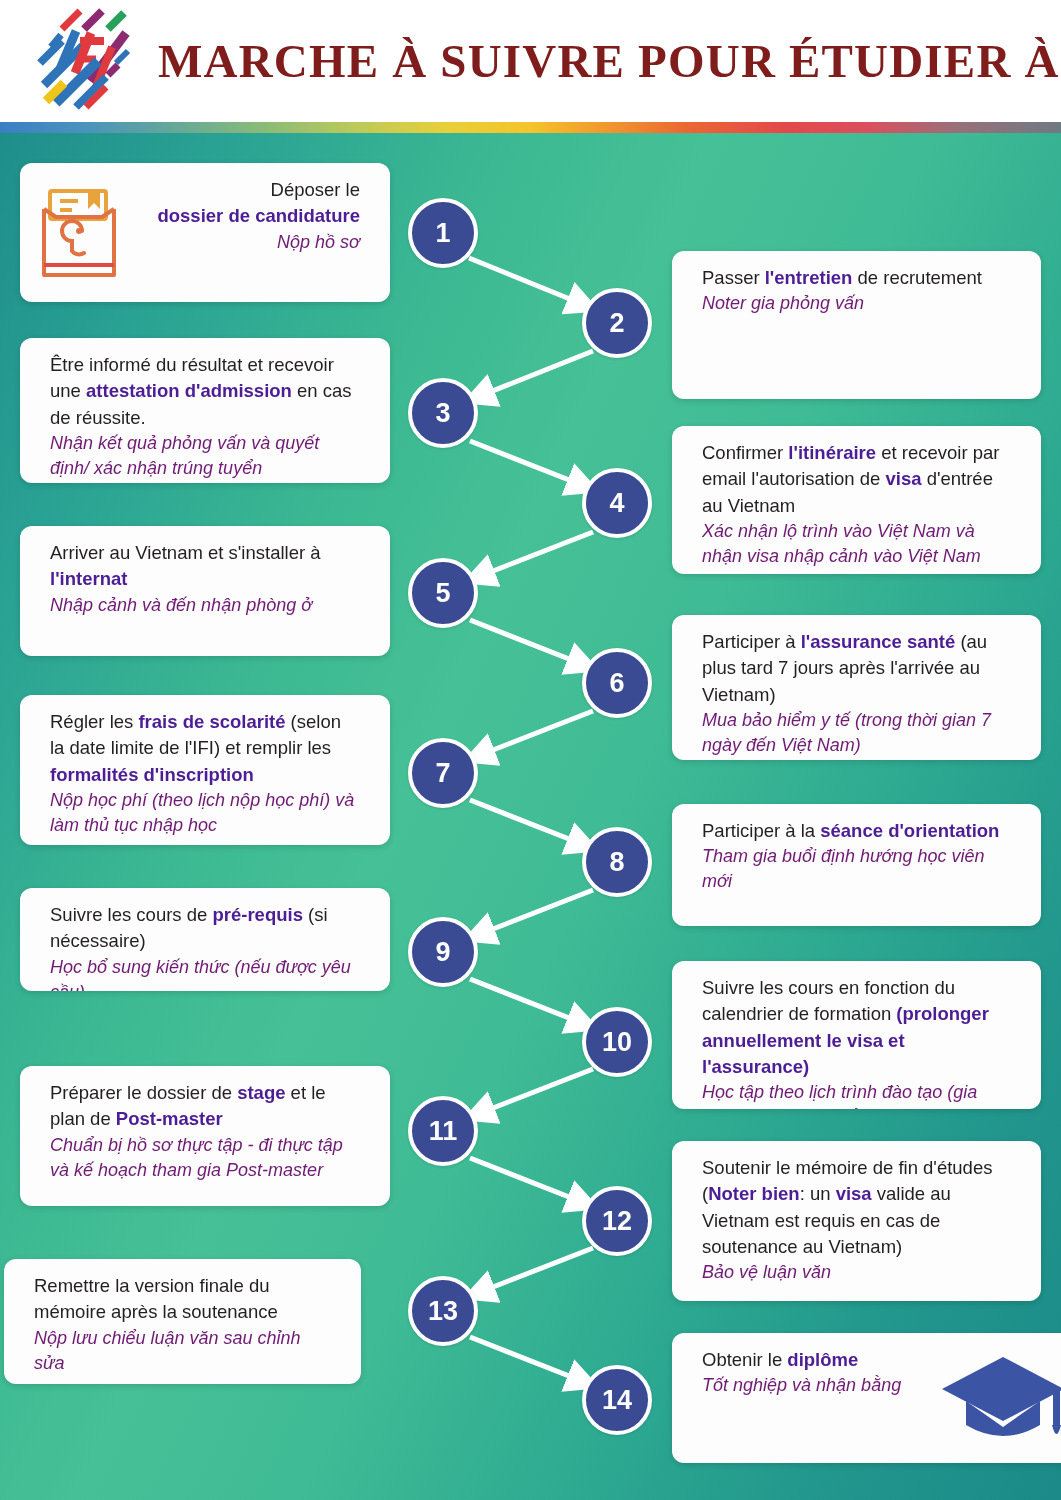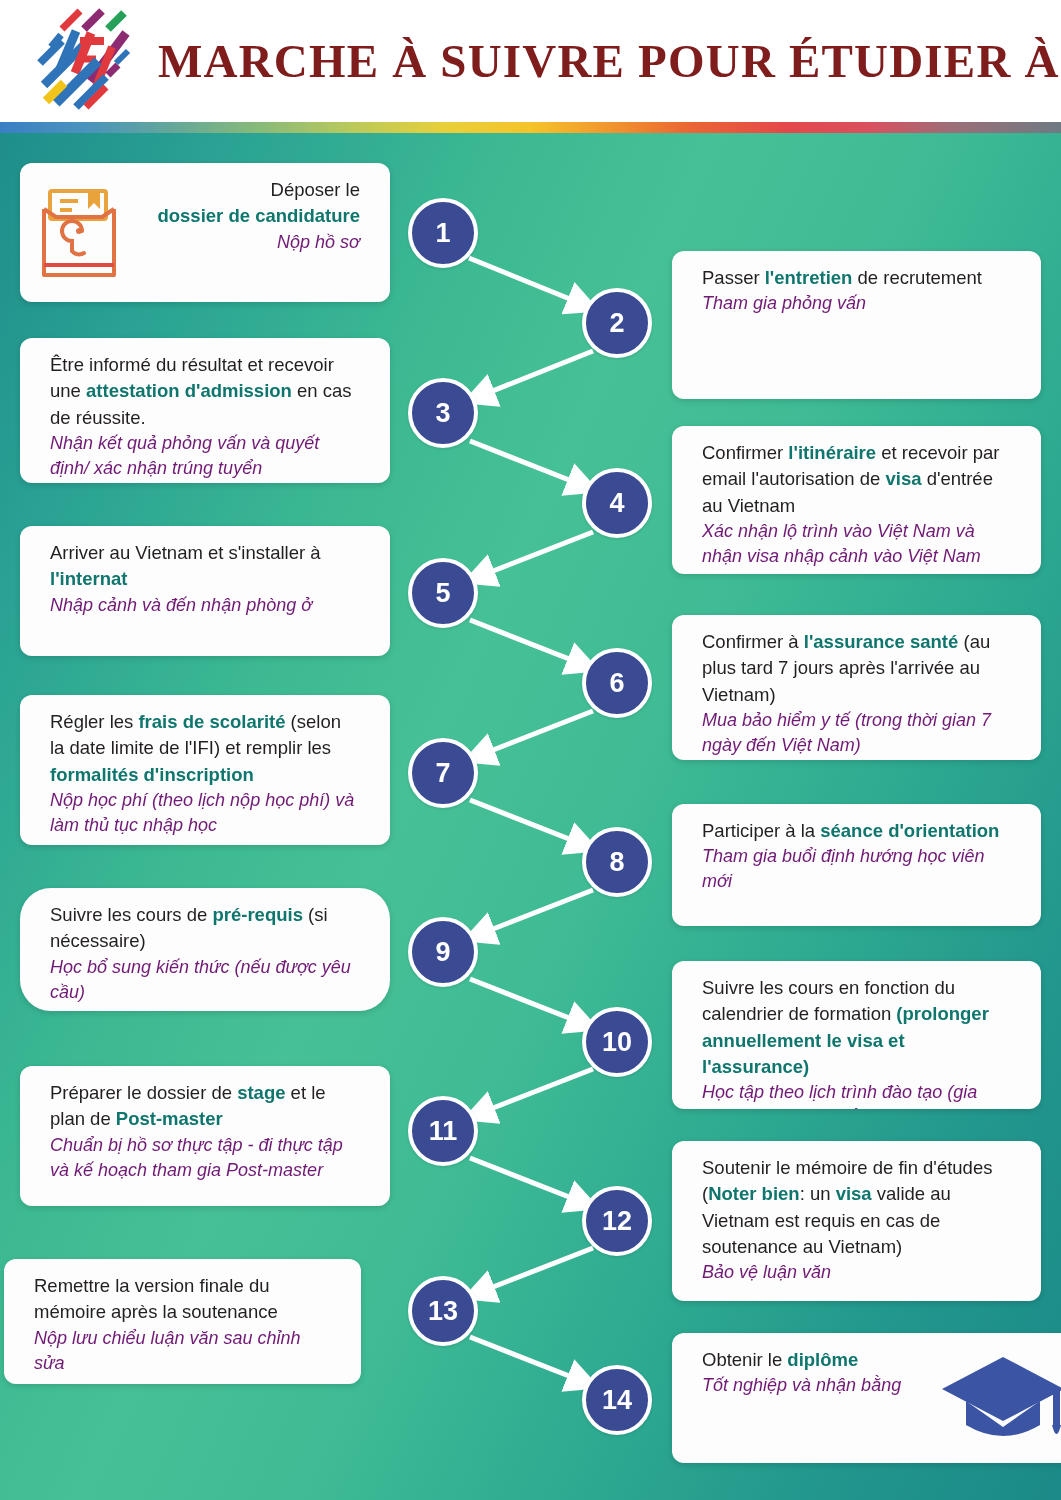--- a/index.html
+++ b/index.html
@@ -90,21 +90,21 @@
     font-size: 18.5px;
     line-height: 1.42;
     color: #231f20;
   }
   .card .vi {
     font-size: 18px;
     line-height: 1.40;
     color: #701a75;
     font-style: italic;
   }
-  .card .hl { color: #0f766e; font-weight: bold; }
+  .card .hl { color: #4c1d95; font-weight: bold; }
   .card.right-align { text-align: right; }
 
   .card-body { position: relative; z-index: 2; }
 
   
   .step-circle {
     position: absolute;
     width: 70px; height: 70px;
     border-radius: 50%;
     background: #3a4a93;
@@ -238,21 +238,21 @@
         </div>
         <div class="vi">Nộp hồ sơ</div>
       </div>
     </div>
 
     <div class="card" style="left:672px; top:118px; width:369px; height:148px;">
       <div class="card-body">
         <div class="fr">
           <span>Passer </span><span class="hl">l'entretien</span><span> de recrutement</span>
         </div>
-        <div class="vi">Tham gia phỏng vấn</div>
+        <div class="vi">Noter gia phỏng vấn</div>
       </div>
     </div>
 
     <div class="card" style="left:20px; top:205px; width:370px; height:145px;">
       <div class="card-body">
         <div class="fr">
           <span>Être informé du résultat et recevoir une </span><span class="hl">attestation d'admission</span><span> en cas de réussite.</span>
         </div>
         <div class="vi">Nhận kết quả phỏng vấn và quyết định/ xác nhận trúng tuyển</div>
       </div>
@@ -272,21 +272,21 @@
         <div class="fr">
           <span>Arriver au Vietnam et s'installer à </span><span class="hl">l'internat</span>
         </div>
         <div class="vi">Nhập cảnh và đến nhận phòng ở</div>
       </div>
     </div>
 
     <div class="card" style="left:672px; top:482px; width:369px; height:145px;">
       <div class="card-body">
         <div class="fr">
-          <span>Confirmer à </span><span class="hl">l'assurance santé</span><span> (au plus tard 7 jours après l'arrivée au Vietnam)</span>
+          <span>Participer à </span><span class="hl">l'assurance santé</span><span> (au plus tard 7 jours après l'arrivée au Vietnam)</span>
         </div>
         <div class="vi">Mua bảo hiểm y tế (trong thời gian 7 ngày đến Việt Nam)</div>
       </div>
     </div>
 
     <div class="card" style="left:20px; top:562px; width:370px; height:150px;">
       <div class="card-body">
         <div class="fr">
           <span>Régler les </span><span class="hl">frais de scolarité</span><span> (selon la date limite de l'IFI) et remplir les </span><span class="hl">formalités d'inscription</span>
         </div>
@@ -296,21 +296,21 @@
 
     <div class="card" style="left:672px; top:671px; width:369px; height:122px;">
       <div class="card-body">
         <div class="fr">
           <span>Participer à la </span><span class="hl">séance d'orientation</span>
         </div>
         <div class="vi">Tham gia buổi định hướng học viên mới</div>
       </div>
     </div>
 
-    <div class="card" style="left:20px; top:755px; width:370px; height:123px;border-radius:31px;">
+    <div class="card" style="left:20px; top:755px; width:370px; height:103px;">
       <div class="card-body">
         <div class="fr">
           <span>Suivre les cours de </span><span class="hl">pré-requis</span><span> (si nécessaire)</span>
         </div>
         <div class="vi">Học bổ sung kiến thức (nếu được yêu cầu)</div>
       </div>
     </div>
 
     <div class="card" style="left:672px; top:828px; width:369px; height:148px;">
       <div class="card-body">

